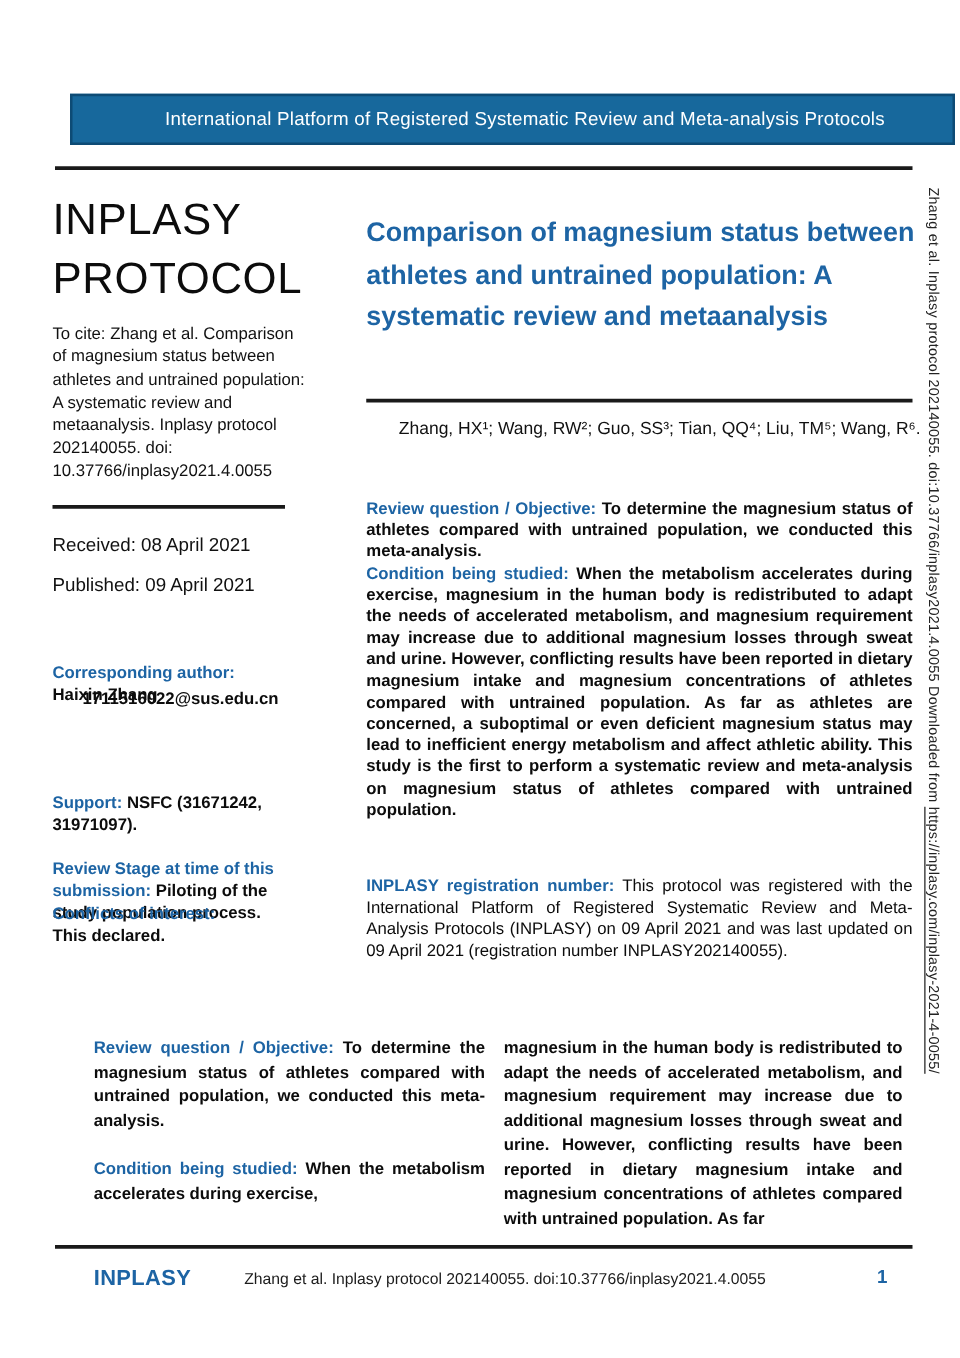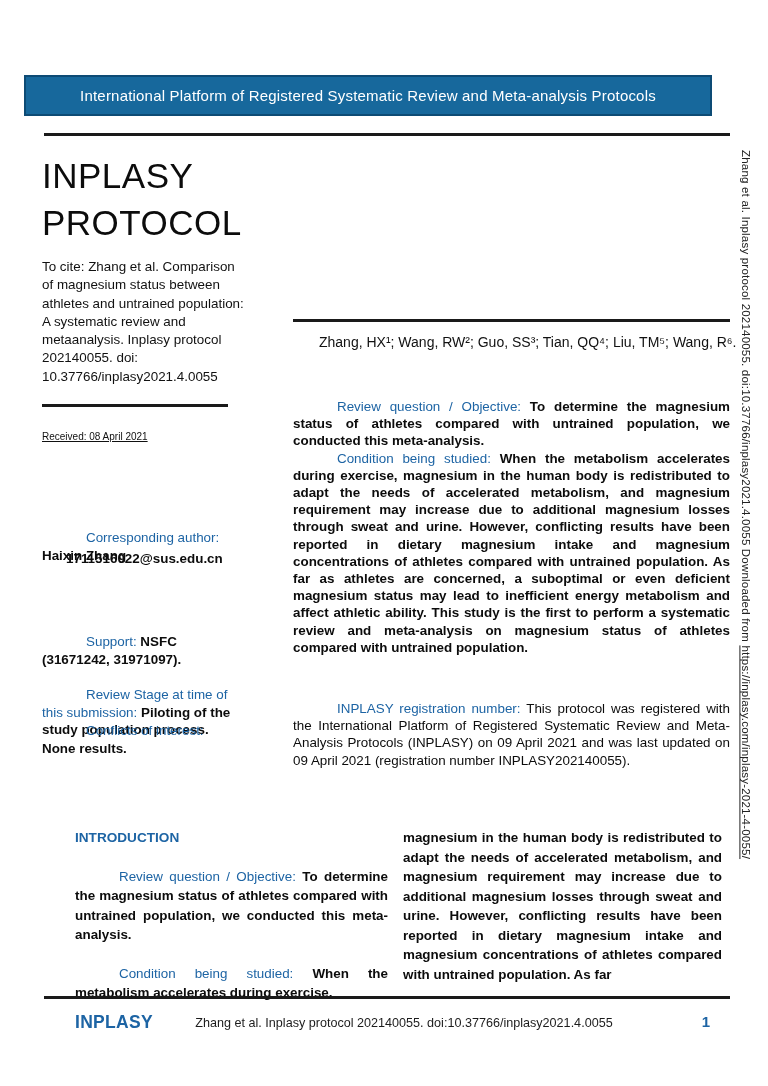--- a/index.html
+++ b/index.html
@@ -10,41 +10,41 @@
     --ink:#111111;
   }
   html,body{margin:0;padding:0;background:#ffffff;}
   .page{
     position:relative;width:768px;height:1086px;background:#ffffff;
     font-family:"Liberation Sans","DejaVu Sans",sans-serif;color:var(--ink);
     overflow:hidden;
   }
   
   .banner{
-    position:absolute;left:24px;top:75px;width:684px;height:37px;
+    position:absolute;left:56px;top:75px;width:684px;height:37px;
     background:var(--banner-bg);border:2px solid var(--banner-border);
     display:flex;align-items:center;justify-content:center;
-    color:#ffffff;font-size:15px;letter-spacing:0.2px;
+    color:#ffffff;font-size:15px;letter-spacing:0.2px;padding-left:20px;
   }
   .rule-full{position:absolute;left:44px;top:133px;width:686px;height:3px;background:var(--rule);}
   
   .masthead{
     position:absolute;left:42px;top:152px;width:240px;
     font-size:35px;line-height:47px;font-weight:400;color:#0c0c0c;letter-spacing:0.5px;
   }
   .tocite{
     position:absolute;left:42px;top:258px;width:206px;
     font-size:13.4px;line-height:18.3px;color:var(--ink);
   }
   .rule-side{position:absolute;left:42px;top:404px;width:186px;height:2.5px;background:var(--rule);}
-  .plain-line{position:absolute;left:42px;width:210px;font-size:10px;line-height:17px;color:var(--ink);text-decoration:underline;}
+  .plain-line{position:absolute;left:42px;width:210px;font-size:15px;line-height:17px;color:var(--ink);}
   .received{top:428px;}
   .published{top:460px;}
   .side-block{position:absolute;left:42px;width:206px;font-size:13.4px;line-height:17.5px;}
-  .lbl{color:var(--accent);font-weight:400;margin-left:44px;}
+  .lbl{color:var(--accent);font-weight:700;}
   .bval{font-weight:700;color:#0c0c0c;}
   .blk-corr{top:529px;}
   .blk-email{top:550px;margin-left:24px;}
   .blk-affil{top:586px;}
   .blk-support{top:633px;}
   .blk-stage{top:686px;}
   .blk-conflicts{top:722px;}
   
   .article-title{
     position:absolute;left:293px;top:170px;width:440px;
@@ -95,20 +95,21 @@
   <div class="masthead">
     <div>INPLASY</div>
     <div>PROTOCOL</div>
   </div>
 
   <div class="tocite">To cite: Zhang et al. Comparison of magnesium status between athletes and untrained population: A systematic review and metaanalysis. Inplasy protocol 202140055. doi: 10.37766/inplasy2021.4.0055</div>
 
   <div class="rule-side"></div>
 
   <div class="plain-line received">Received: 08 April 2021</div>
+  <div class="plain-line published">Published: 09 April 2021</div>
 
   <div class="side-block blk-corr">
     <span class="lbl">Corresponding author:</span><br>
     <span class="bval">Haixin Zhang</span>
   </div>
 
   <div class="side-block blk-email">
     <span class="bval">1711516022@sus.edu.cn</span>
   </div>
 
@@ -118,39 +119,39 @@
     <span class="bval">NSFC (31671242, 31971097).</span>
   </div>
 
   <div class="side-block blk-stage">
     <span class="lbl">Review Stage at time of this submission:</span>
     <span class="bval">Piloting of the study population process.</span>
   </div>
 
   <div class="side-block blk-conflicts">
     <span class="lbl">Conflicts of interest:</span><br>
-    <span class="bval">None results.</span>
+    <span class="bval">This declared.</span>
   </div>
 
+  <h1 class="article-title" style="margin:0;">Comparison of magnesium status between athletes and untrained population: A systematic review and metaanalysis</h1>
 
   <div class="rule-authors"></div>
 
   <div class="authors">Zhang, HX¹; Wang, RW²; Guo, SS³; Tian, QQ⁴; Liu, TM⁵; Wang, R⁶.</div>
 
   <div class="para rq-block">
     <p><span class="lbl">Review question / Objective:</span> <span>To determine the magnesium status of athletes compared with untrained population, we conducted this meta-analysis.</span></p>
     <p><span class="lbl">Condition being studied:</span> <span>When the metabolism accelerates during exercise, magnesium in the human body is redistributed to adapt the needs of accelerated metabolism, and magnesium requirement may increase due to additional magnesium losses through sweat and urine. However, conflicting results have been reported in dietary magnesium intake and magnesium concentrations of athletes compared with untrained population. As far as athletes are concerned, a suboptimal or even deficient magnesium status may lead to inefficient energy metabolism and affect athletic ability. This study is the first to perform a systematic review and meta-analysis on magnesium status of athletes compared with untrained population.</span></p>
   </div>
 
   <div class="para reg-block">
     <p><span class="lbl">INPLASY registration number:</span> <span>This protocol was registered with the International Platform of Registered Systematic Review and Meta-Analysis Protocols (INPLASY) on 09 April 2021 and was last updated on 09 April 2021 (registration number INPLASY202140055).</span></p>
   </div>
 
   <div class="intro-col col1">
-    <p class="intro-heading">INTRODUCTION</p>
     <p><span class="lbl">Review question / Objective:</span> <span>To determine the magnesium status of athletes compared with untrained population, we conducted this meta-analysis.</span></p>
     <p><span class="lbl">Condition being studied:</span> <span>When the metabolism accelerates during exercise,</span></p>
   </div>
 
   <div class="intro-col col2">
     <p>magnesium in the human body is redistributed to adapt the needs of accelerated metabolism, and magnesium requirement may increase due to additional magnesium losses through sweat and urine. However, conflicting results have been reported in dietary magnesium intake and magnesium concentrations of athletes compared with untrained population. As far</p>
   </div>
 
   <div class="rule-footer"></div>
   <div class="footer-brand">INPLASY</div>

